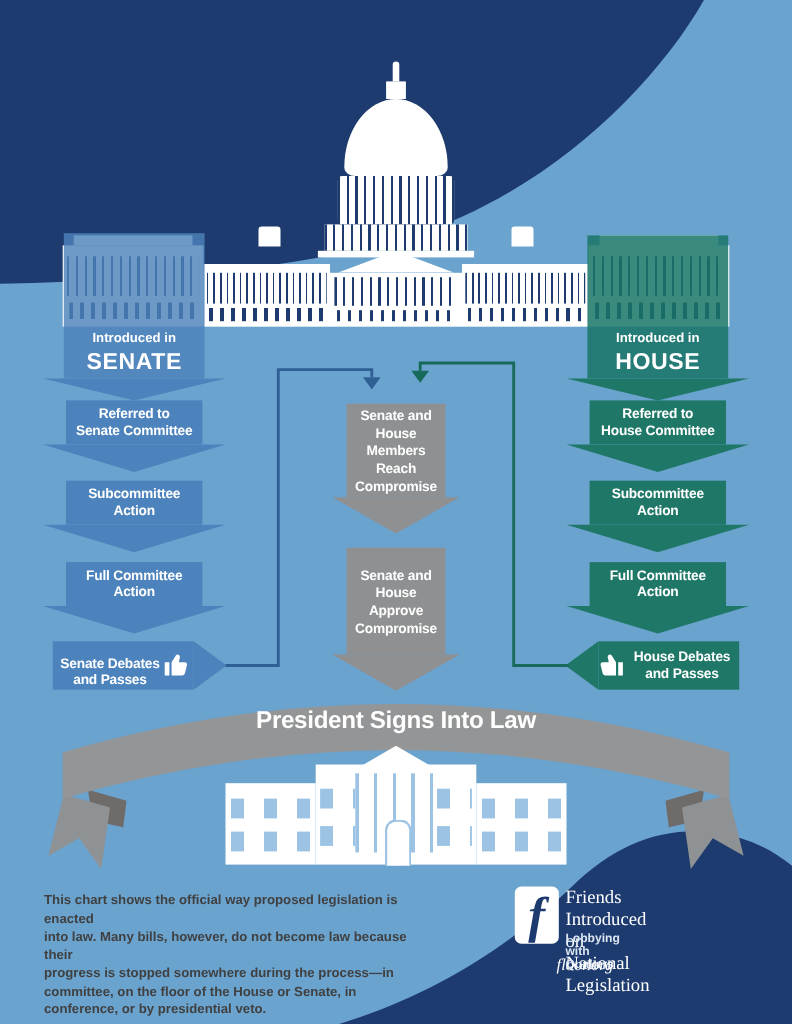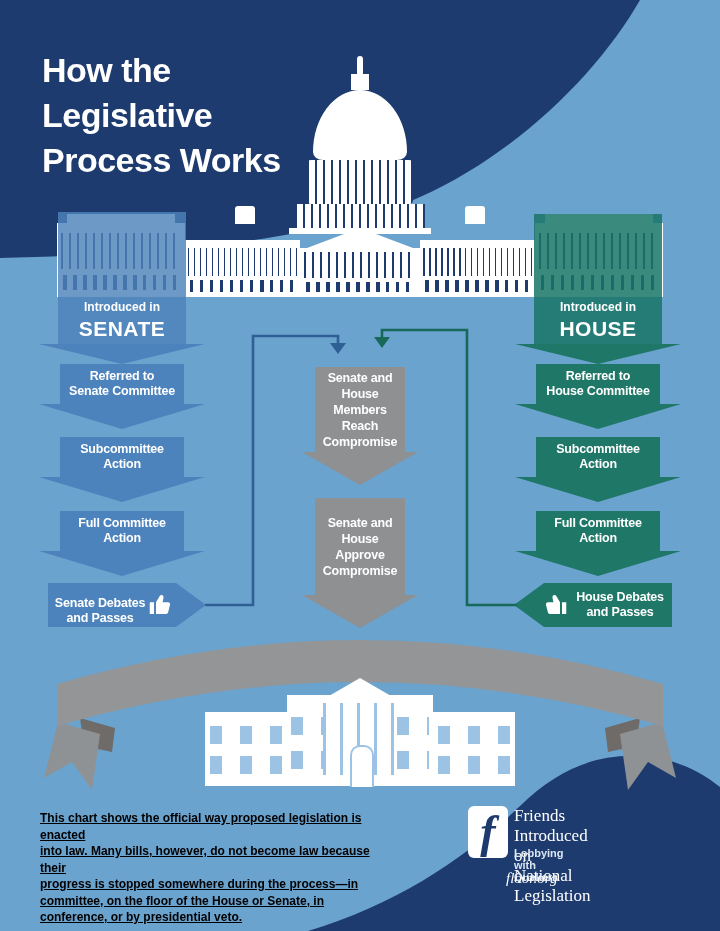--- a/index.html
+++ b/index.html
@@ -35,23 +35,20 @@
 </head>
 <body>
 
 <div id="page">
 
   <svg class="abs" style="left:0;top:0;" width="720" height="931" viewBox="0 0 720 931">
     <path d="M0,0 H640 C600,70 520,152 420,197 C320,242 160,254 0,258 Z" fill="#1d3b6e"></path>
     <path d="M720,931 H308 C400,903 468,856 520,806 C560,767 602,751 652,757 C678,761 700,771 720,787 Z" fill="#1d3b6e"></path>
   </svg>
 
-  <div class="abs wtxt pre" style="left:42px;top:48px;font-size:34px;line-height:45px;letter-spacing:-0.5px;">How the
-Legislative
-Process Works</div>
 
   <div class="abs" style="left:55px;top:50px;width:610px;height:248px;">
 
     <div class="abs cap" style="left:12px;top:164px;width:108px;height:9px;"></div>
     <div class="abs cap" style="left:2px;top:173px;width:128px;height:74px;">
       <div class="abs cap cols-med" style="left:4px;top:10px;right:4px;height:36px;"></div>
       <div class="abs cap winrow" style="left:6px;top:52px;right:6px;height:15px;"></div>
     </div>
 
     <div class="abs cap" style="left:130px;top:190px;width:115px;height:57px;">
@@ -164,20 +161,21 @@
   <svg class="abs" style="left:0;top:0;pointer-events:none;" width="720" height="931" viewBox="0 0 720 931">
 
     <polygon points="80,718 115,728 112,752 84,746" fill="#6f6b68"></polygon>
     <polygon points="58,722 100,734 92,790 72,762 44,778" fill="#8f9294"></polygon>
 
     <polygon points="640,718 605,728 608,752 636,746" fill="#6f6b68"></polygon>
     <polygon points="662,722 620,734 628,790 648,762 676,778" fill="#8f9294"></polygon>
 
     <path d="M57,684 Q360,596 663,684 L663,726 Q360,638 57,726 Z" fill="#939597"></path>
   </svg>
+  <div class="abs wtxt ctr" style="left:170px;top:642px;width:380px;height:26px;font-size:22px;letter-spacing:-0.3px;">President Signs Into Law</div>
 
   <div class="abs" style="left:205px;top:676px;width:310px;height:112px;">
     <div class="abs" style="left:117px;top:2px;width:76px;height:22px;background:#ffffff;clip-path:polygon(50% 0,100% 100%,0 100%);"></div>
     <div class="abs wh" style="left:82px;top:19px;width:146px;height:91px;">
       <div class="abs wh wh-cols" style="left:36px;top:8px;width:74px;height:72px;"></div>
       <div class="abs" style="left:63px;top:50px;width:20px;height:40px;background:#ffffff;border:2px solid #9cc3e4;border-bottom:none;border-radius:10px 10px 0 0;"></div>
       <div class="abs wh-win" style="left:4px;top:22px;width:32px;height:18px;"></div>
       <div class="abs wh-win" style="left:110px;top:22px;width:32px;height:18px;"></div>
       <div class="abs wh-win" style="left:4px;top:56px;width:32px;height:18px;"></div>
       <div class="abs wh-win" style="left:110px;top:56px;width:32px;height:18px;"></div>
@@ -185,21 +183,21 @@
     <div class="abs wh" style="left:0;top:36px;width:82px;height:74px;">
       <div class="abs wh-win" style="left:5px;top:14px;right:5px;height:18px;"></div>
       <div class="abs wh-win" style="left:5px;top:44px;right:5px;height:18px;"></div>
     </div>
     <div class="abs wh" style="left:228px;top:36px;width:82px;height:74px;">
       <div class="abs wh-win" style="left:5px;top:14px;right:5px;height:18px;"></div>
       <div class="abs wh-win" style="left:5px;top:44px;right:5px;height:18px;"></div>
     </div>
   </div>
 
-  <div class="abs pre" style="left:40px;top:810px;width:355px;font-size:12px;line-height:16.5px;font-weight:bold;color:#000000;text-decoration:underline;">This chart shows the official way proposed legislation is enacted
+  <div class="abs pre" style="left:40px;top:810px;width:355px;font-size:12px;line-height:16.5px;font-weight:bold;color:#404040;">This chart shows the official way proposed legislation is enacted
 into law. Many bills, however, do not become law because their
 progress is stopped somewhere during the process—in
 committee, on the floor of the House or Senate, in
 conference, or by presidential veto.</div>
 
   <div class="abs" style="left:0;top:0;">
     <div class="abs ctr" style="left:468px;top:806px;width:40px;height:52px;background:#ffffff;border-radius:6px;">
       <span style="font-family:'Liberation Serif',serif;font-style:italic;font-weight:bold;font-size:46px;color:#1d3b6e;line-height:46px;">f</span>
     </div>
     <div class="abs pre" style="left:514px;top:806px;font-family:'Liberation Serif',serif;font-size:17px;line-height:20px;color:#ffffff;">Friends Introduced

